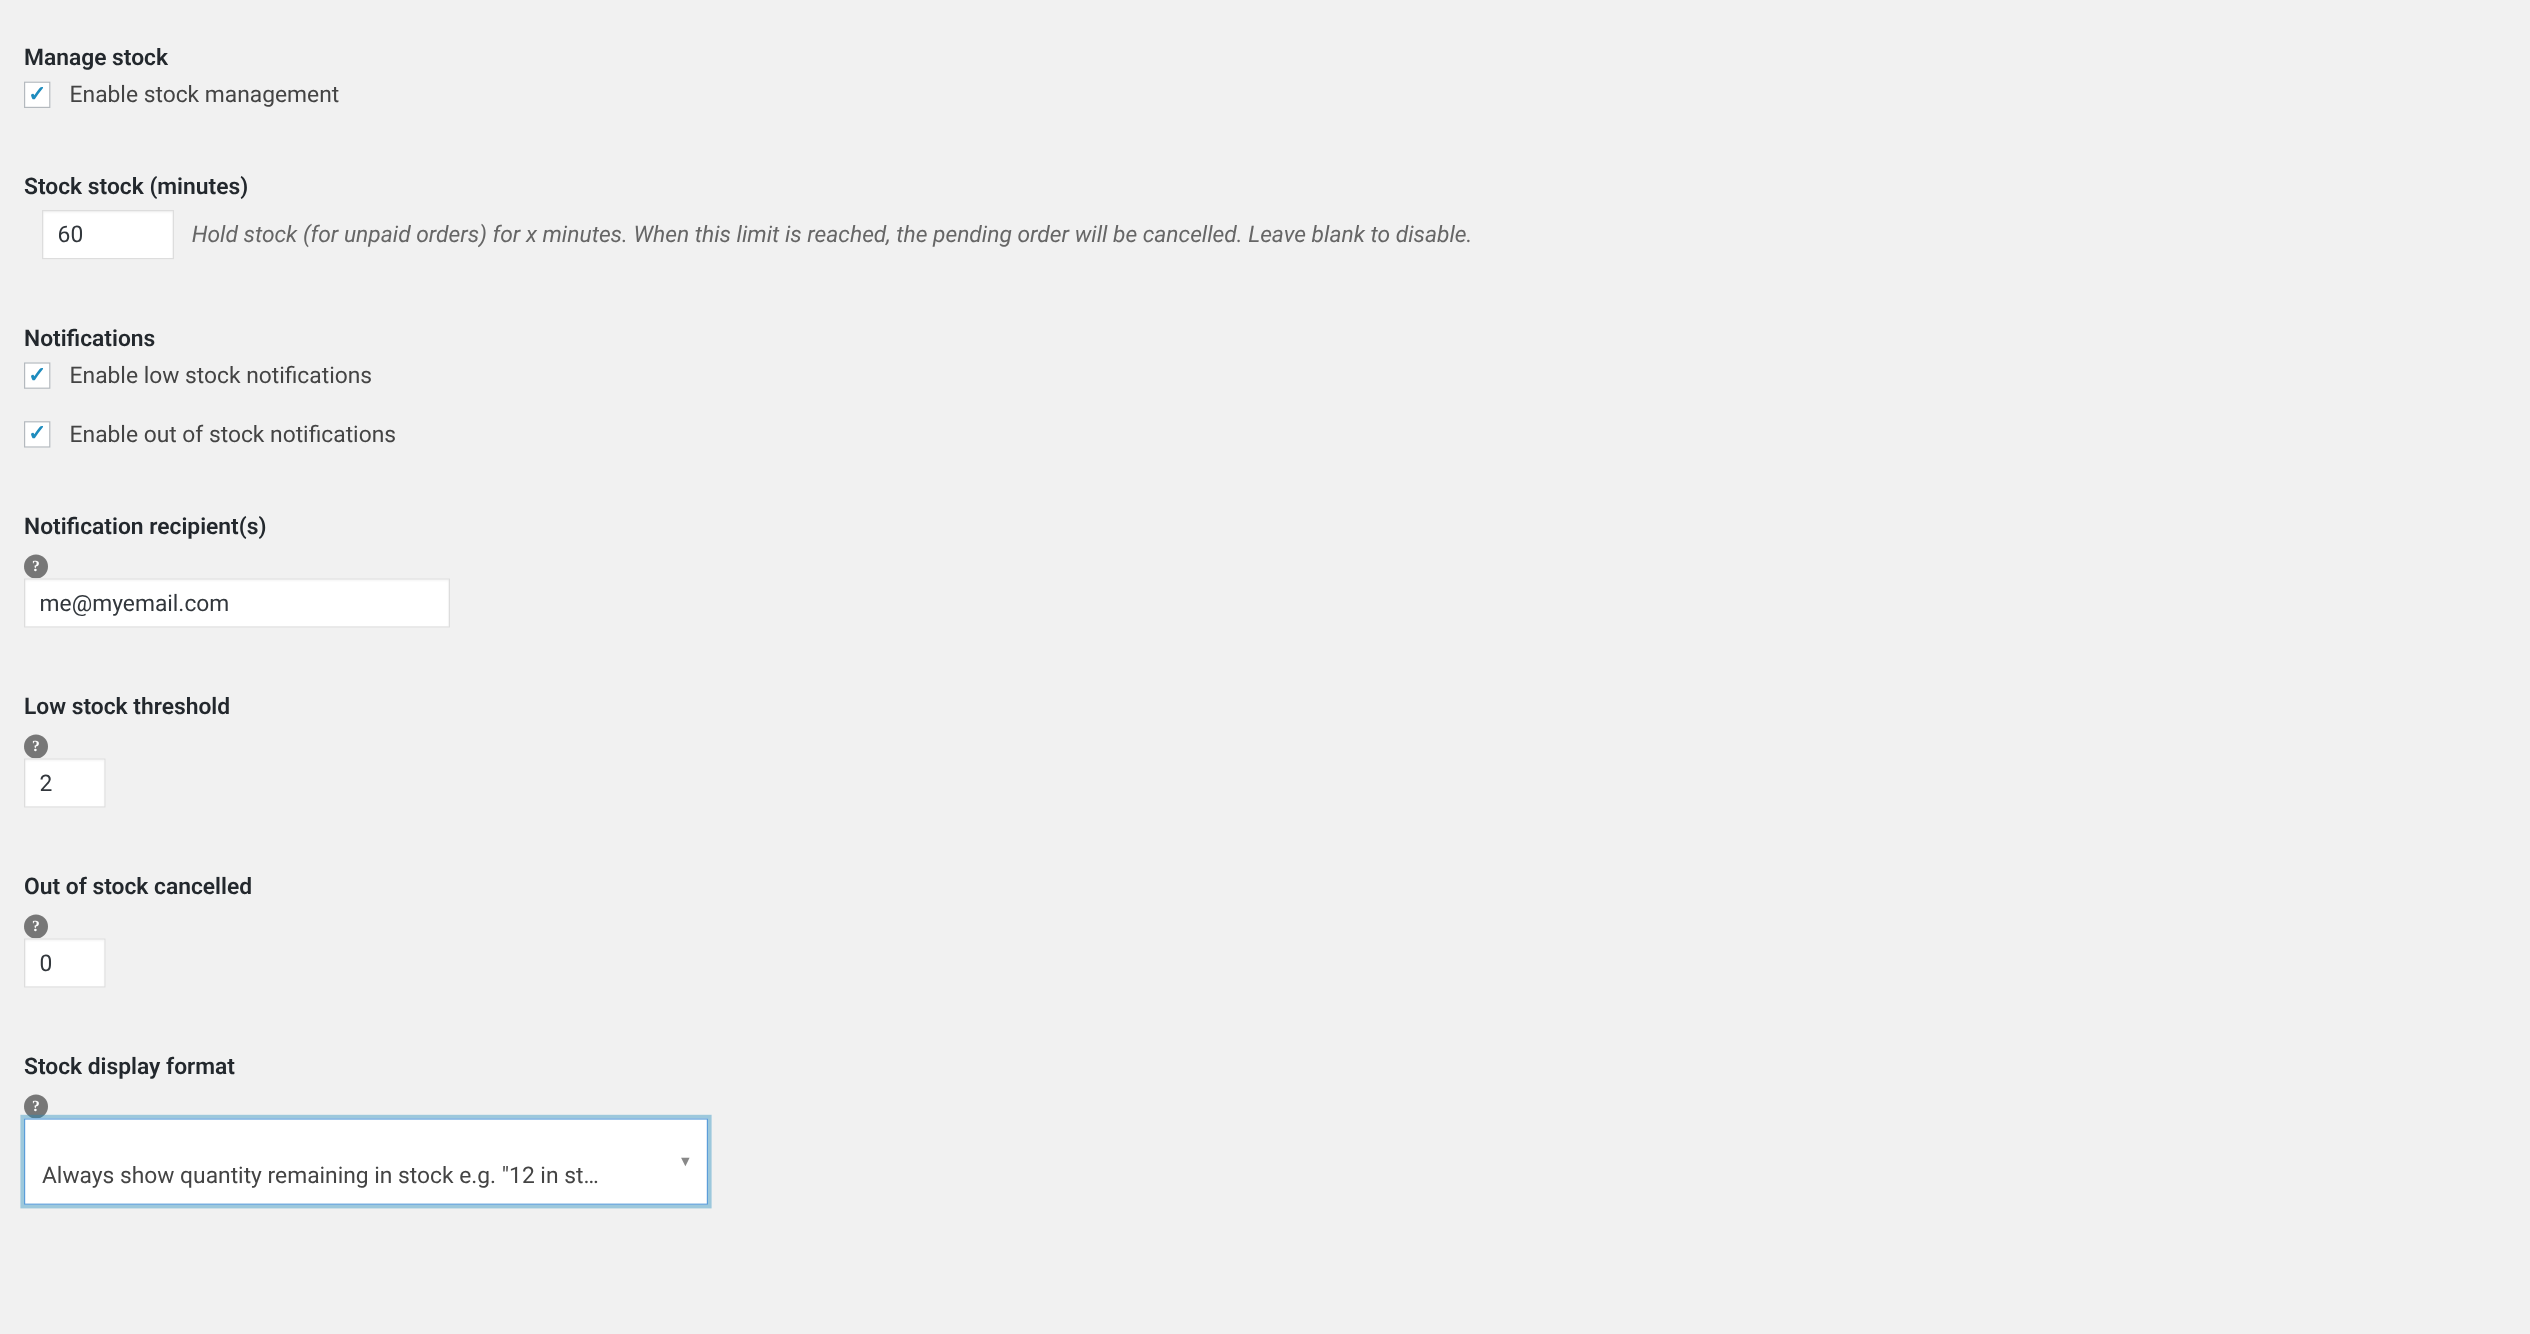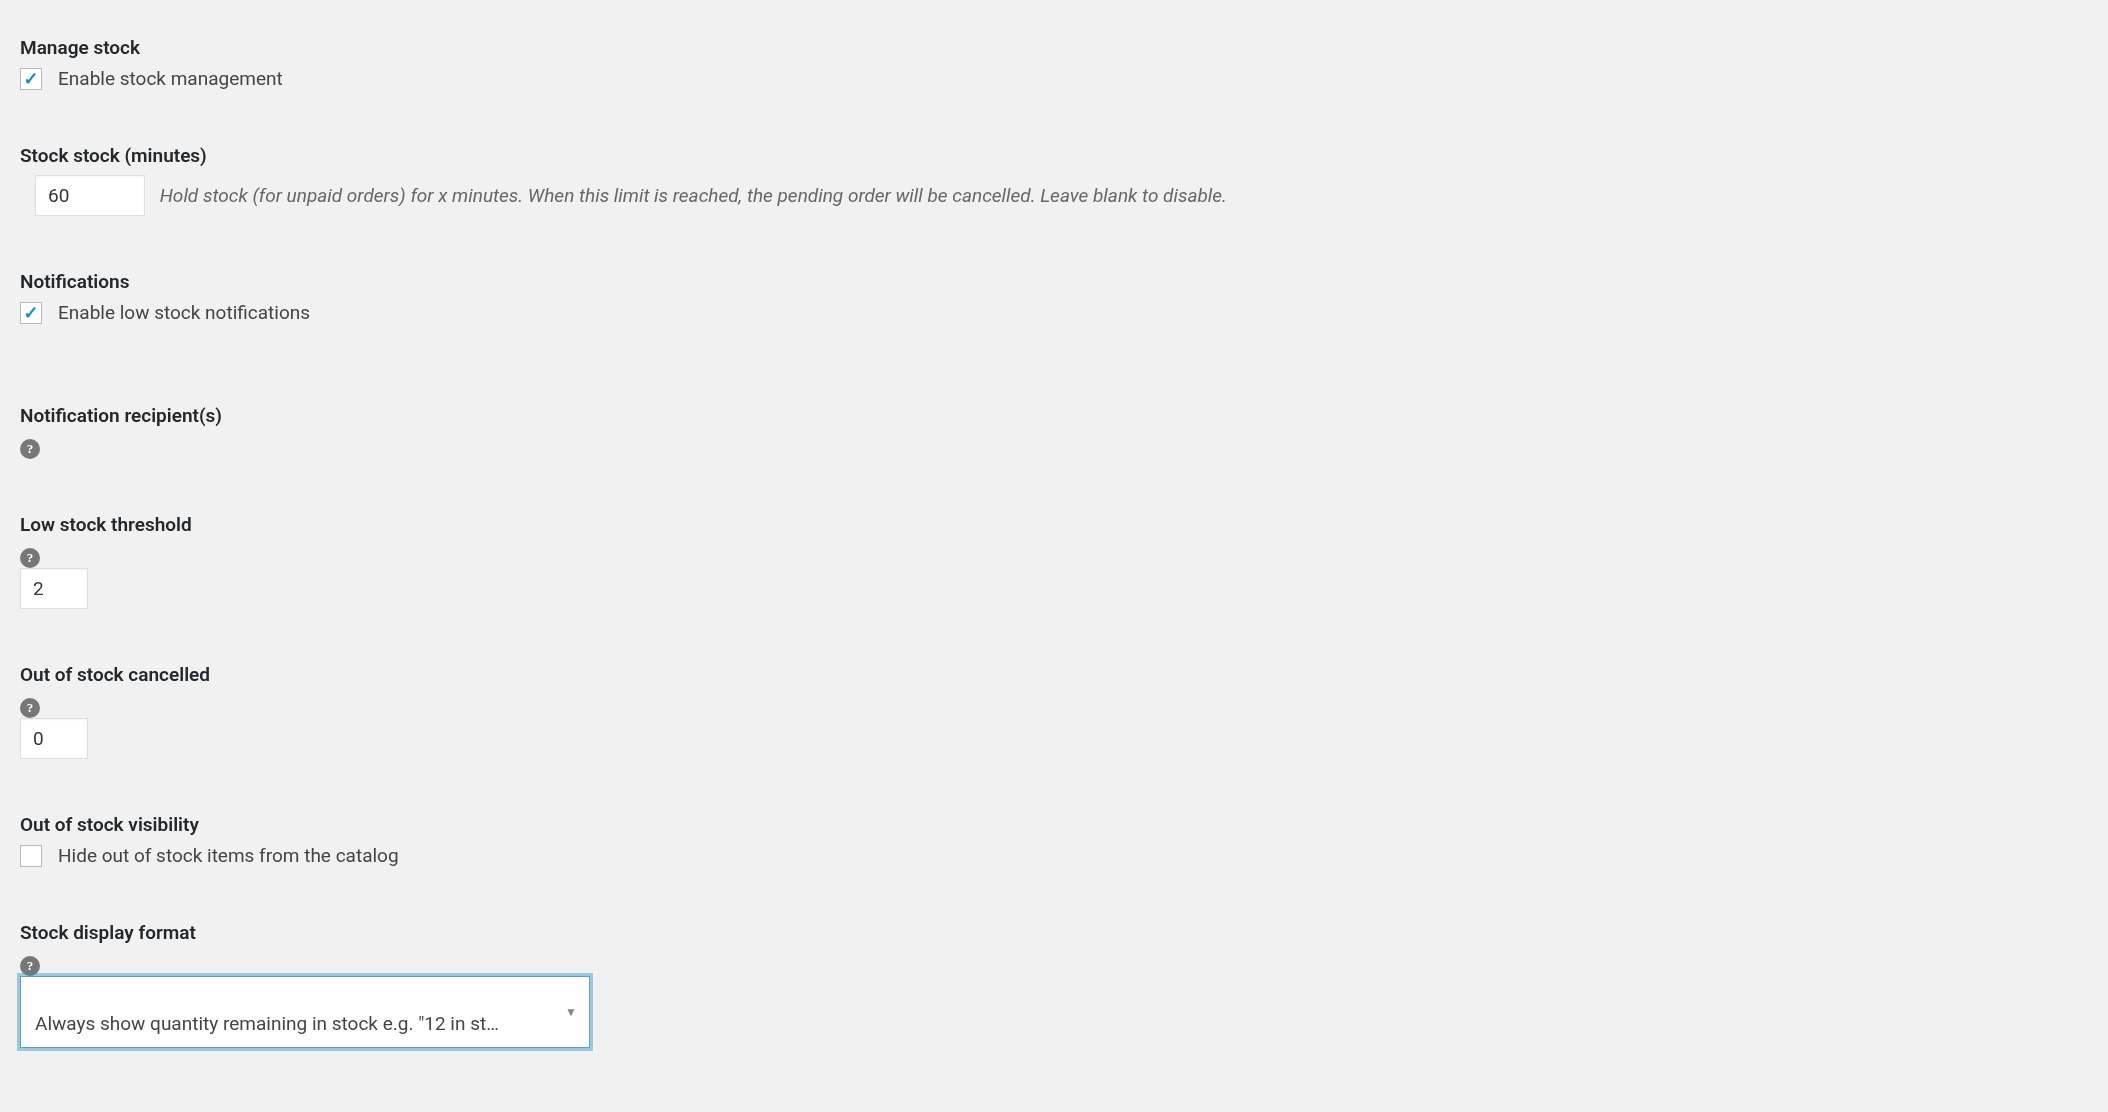--- a/index.html
+++ b/index.html
@@ -182,29 +182,38 @@
     <div class="field-col">
       <div class="checkbox-wrap">
         <span class="checkbox checked"></span>
         <span class="checkbox-label">Enable low stock notifications</span>
       </div>
     </div>
   </div>
   <div class="form-row">
     <div class="label-col"></div>
     <div class="help-col"></div>
+    <div class="field-col">
+      <div class="checkbox-wrap">
+        <span class="checkbox checked"></span>
+        <span class="checkbox-label">Enable out of stock notifications</span>
+      </div>
+    </div>
   </div>
 
   <div class="form-row">
     <div class="label-col">
       <label>Notification recipient(s)</label>
     </div>
     <div class="help-col">
       <span class="help-icon">?</span>
     </div>
+    <div class="field-col">
+      <input type="text" class="input-medium" value="me@myemail.com" style="">
+    </div>
   </div>
 
   <div class="form-row">
     <div class="label-col">
       <label>Low stock threshold</label>
     </div>
     <div class="help-col">
       <span class="help-icon">?</span>
     </div>
     <div class="field-col">
@@ -217,32 +226,20 @@
       <label>Out of stock cancelled</label>
     </div>
     <div class="help-col">
       <span class="help-icon">?</span>
     </div>
     <div class="field-col">
       <input type="text" class="input-tiny" value="0" style="">
     </div>
   </div>
 
-  <div class="form-row">
-    <div class="label-col">
-      <label>Out of stock visibility</label>
-    </div>
-    <div class="help-col"></div>
-    <div class="field-col">
-      <div class="checkbox-wrap">
-        <span class="checkbox"></span>
-        <span class="checkbox-label">Hide out of stock items from the catalog</span>
-      </div>
-    </div>
-  </div>
 
   <div class="form-row">
     <div class="label-col">
       <label>Stock display format</label>
     </div>
     <div class="help-col">
       <span class="help-icon">?</span>
     </div>
     <div class="field-col">
       <div class="select-wrap">

